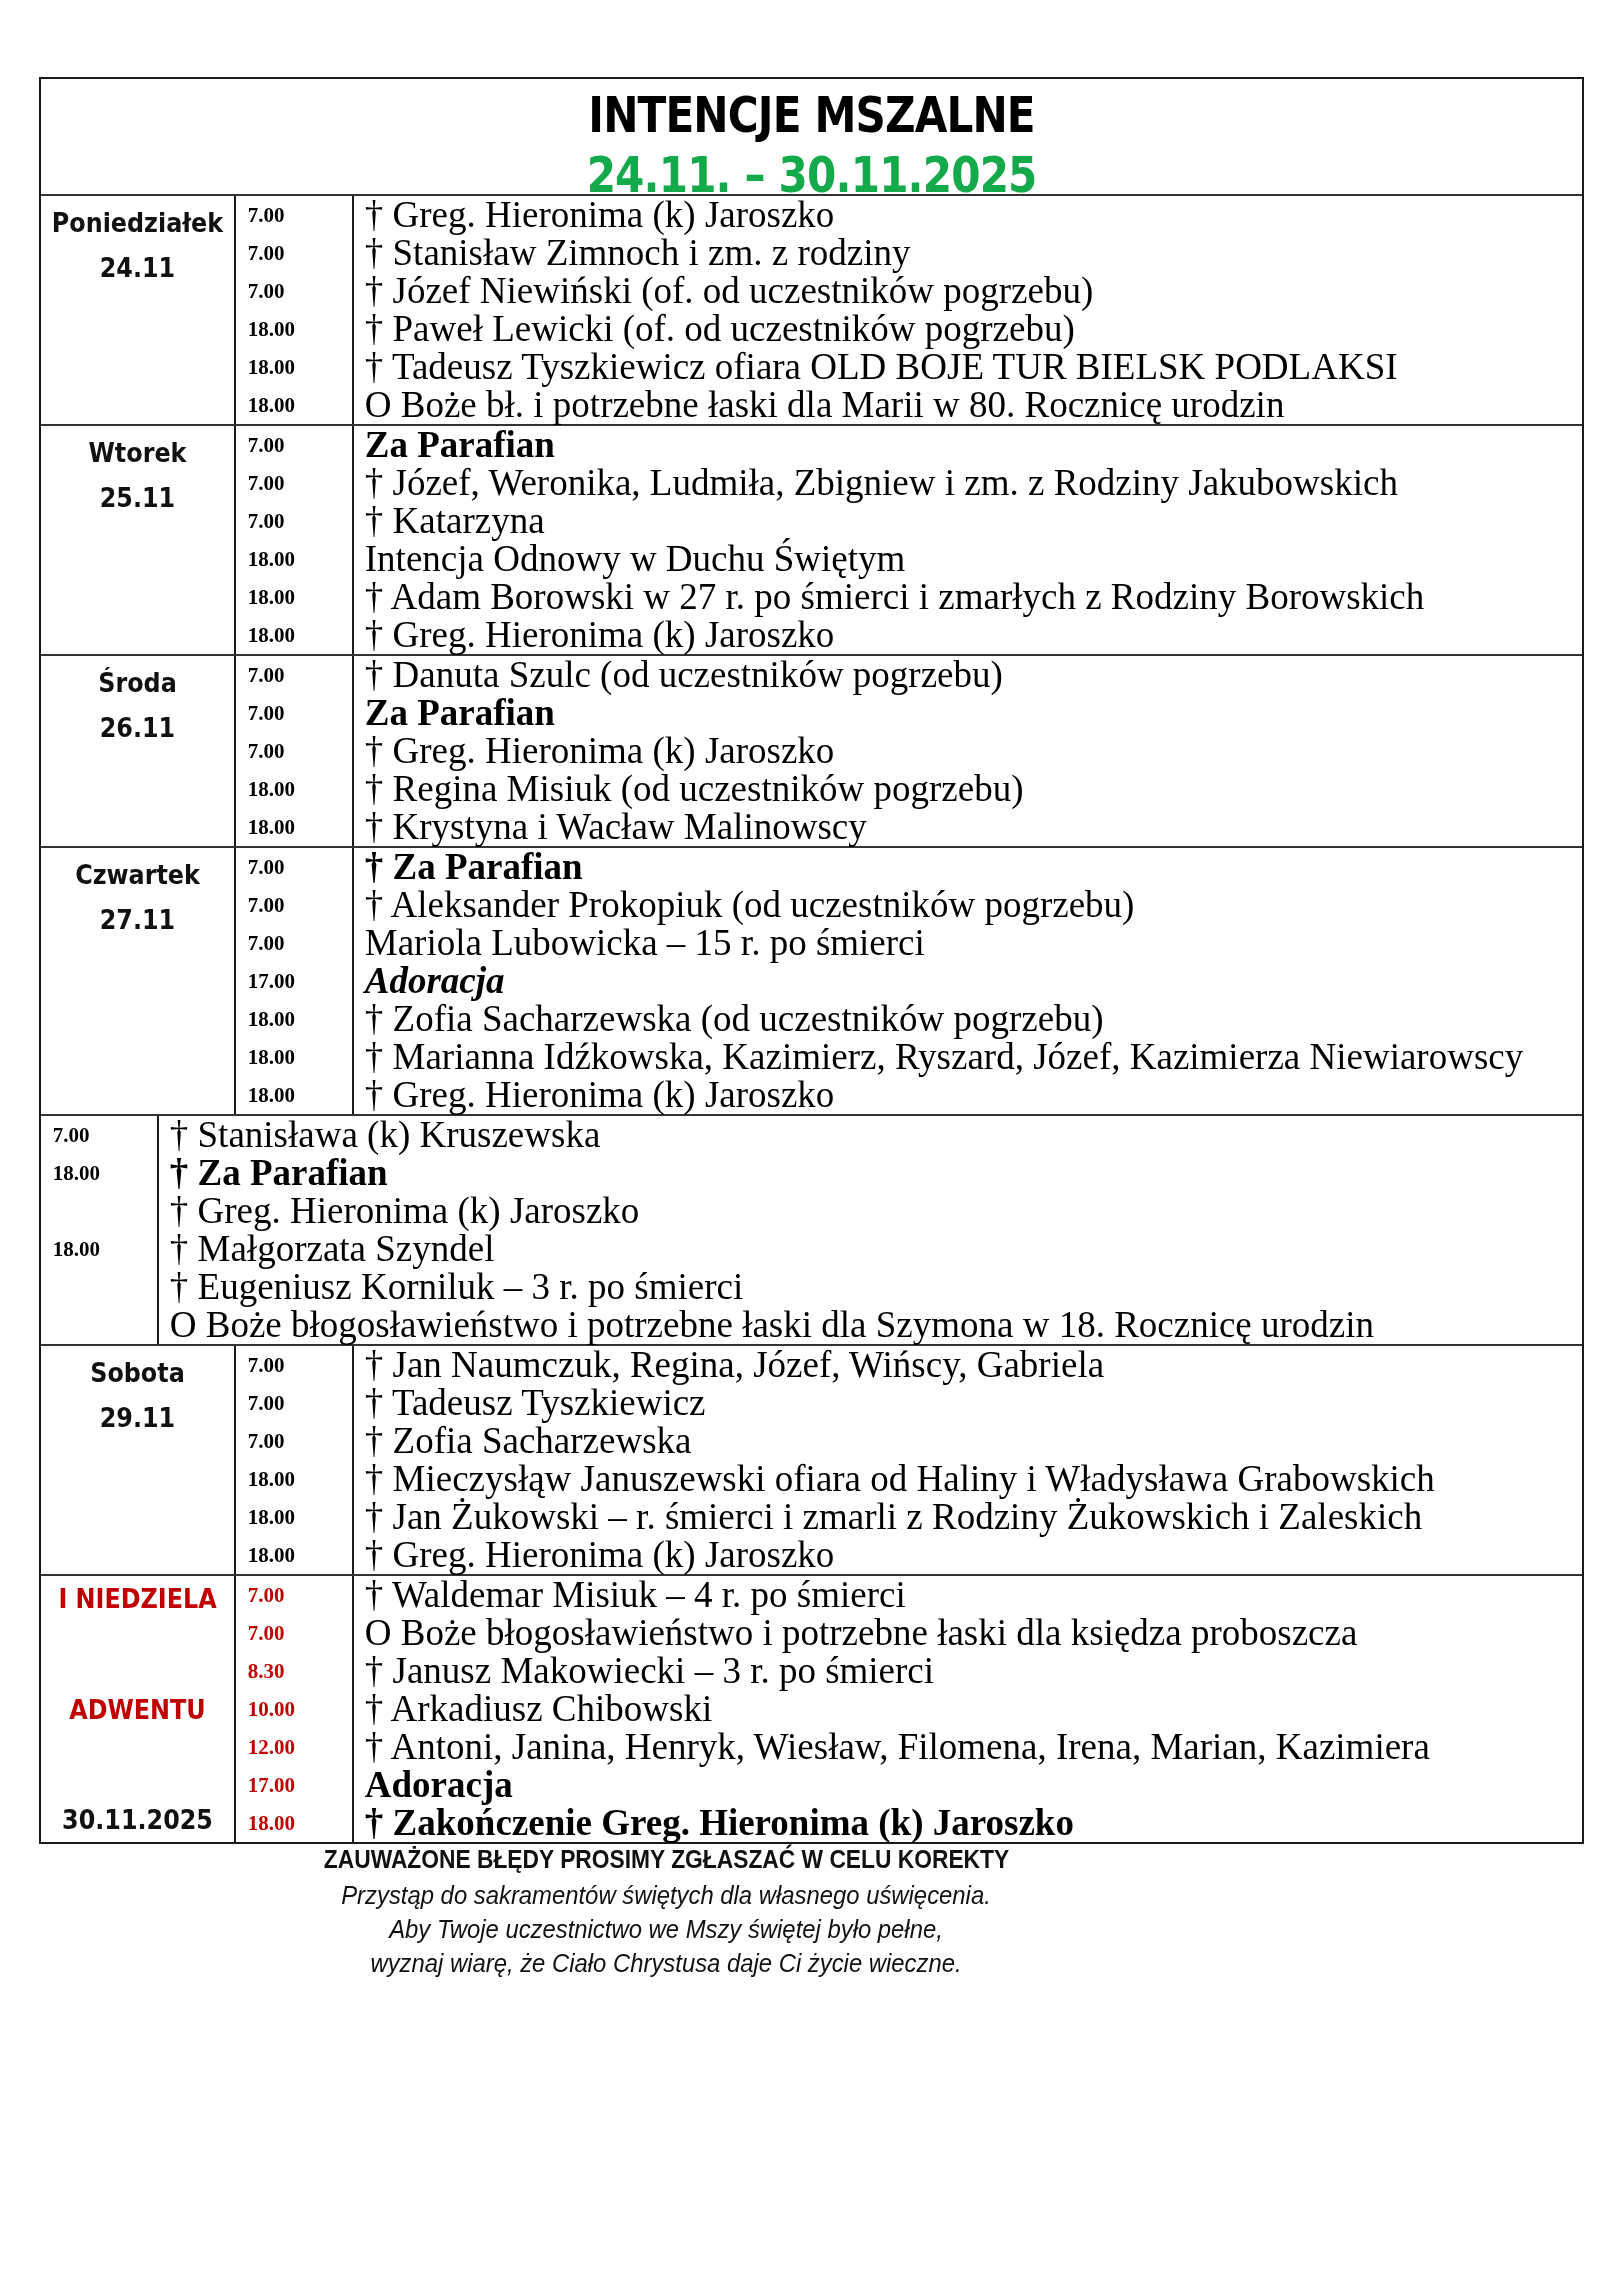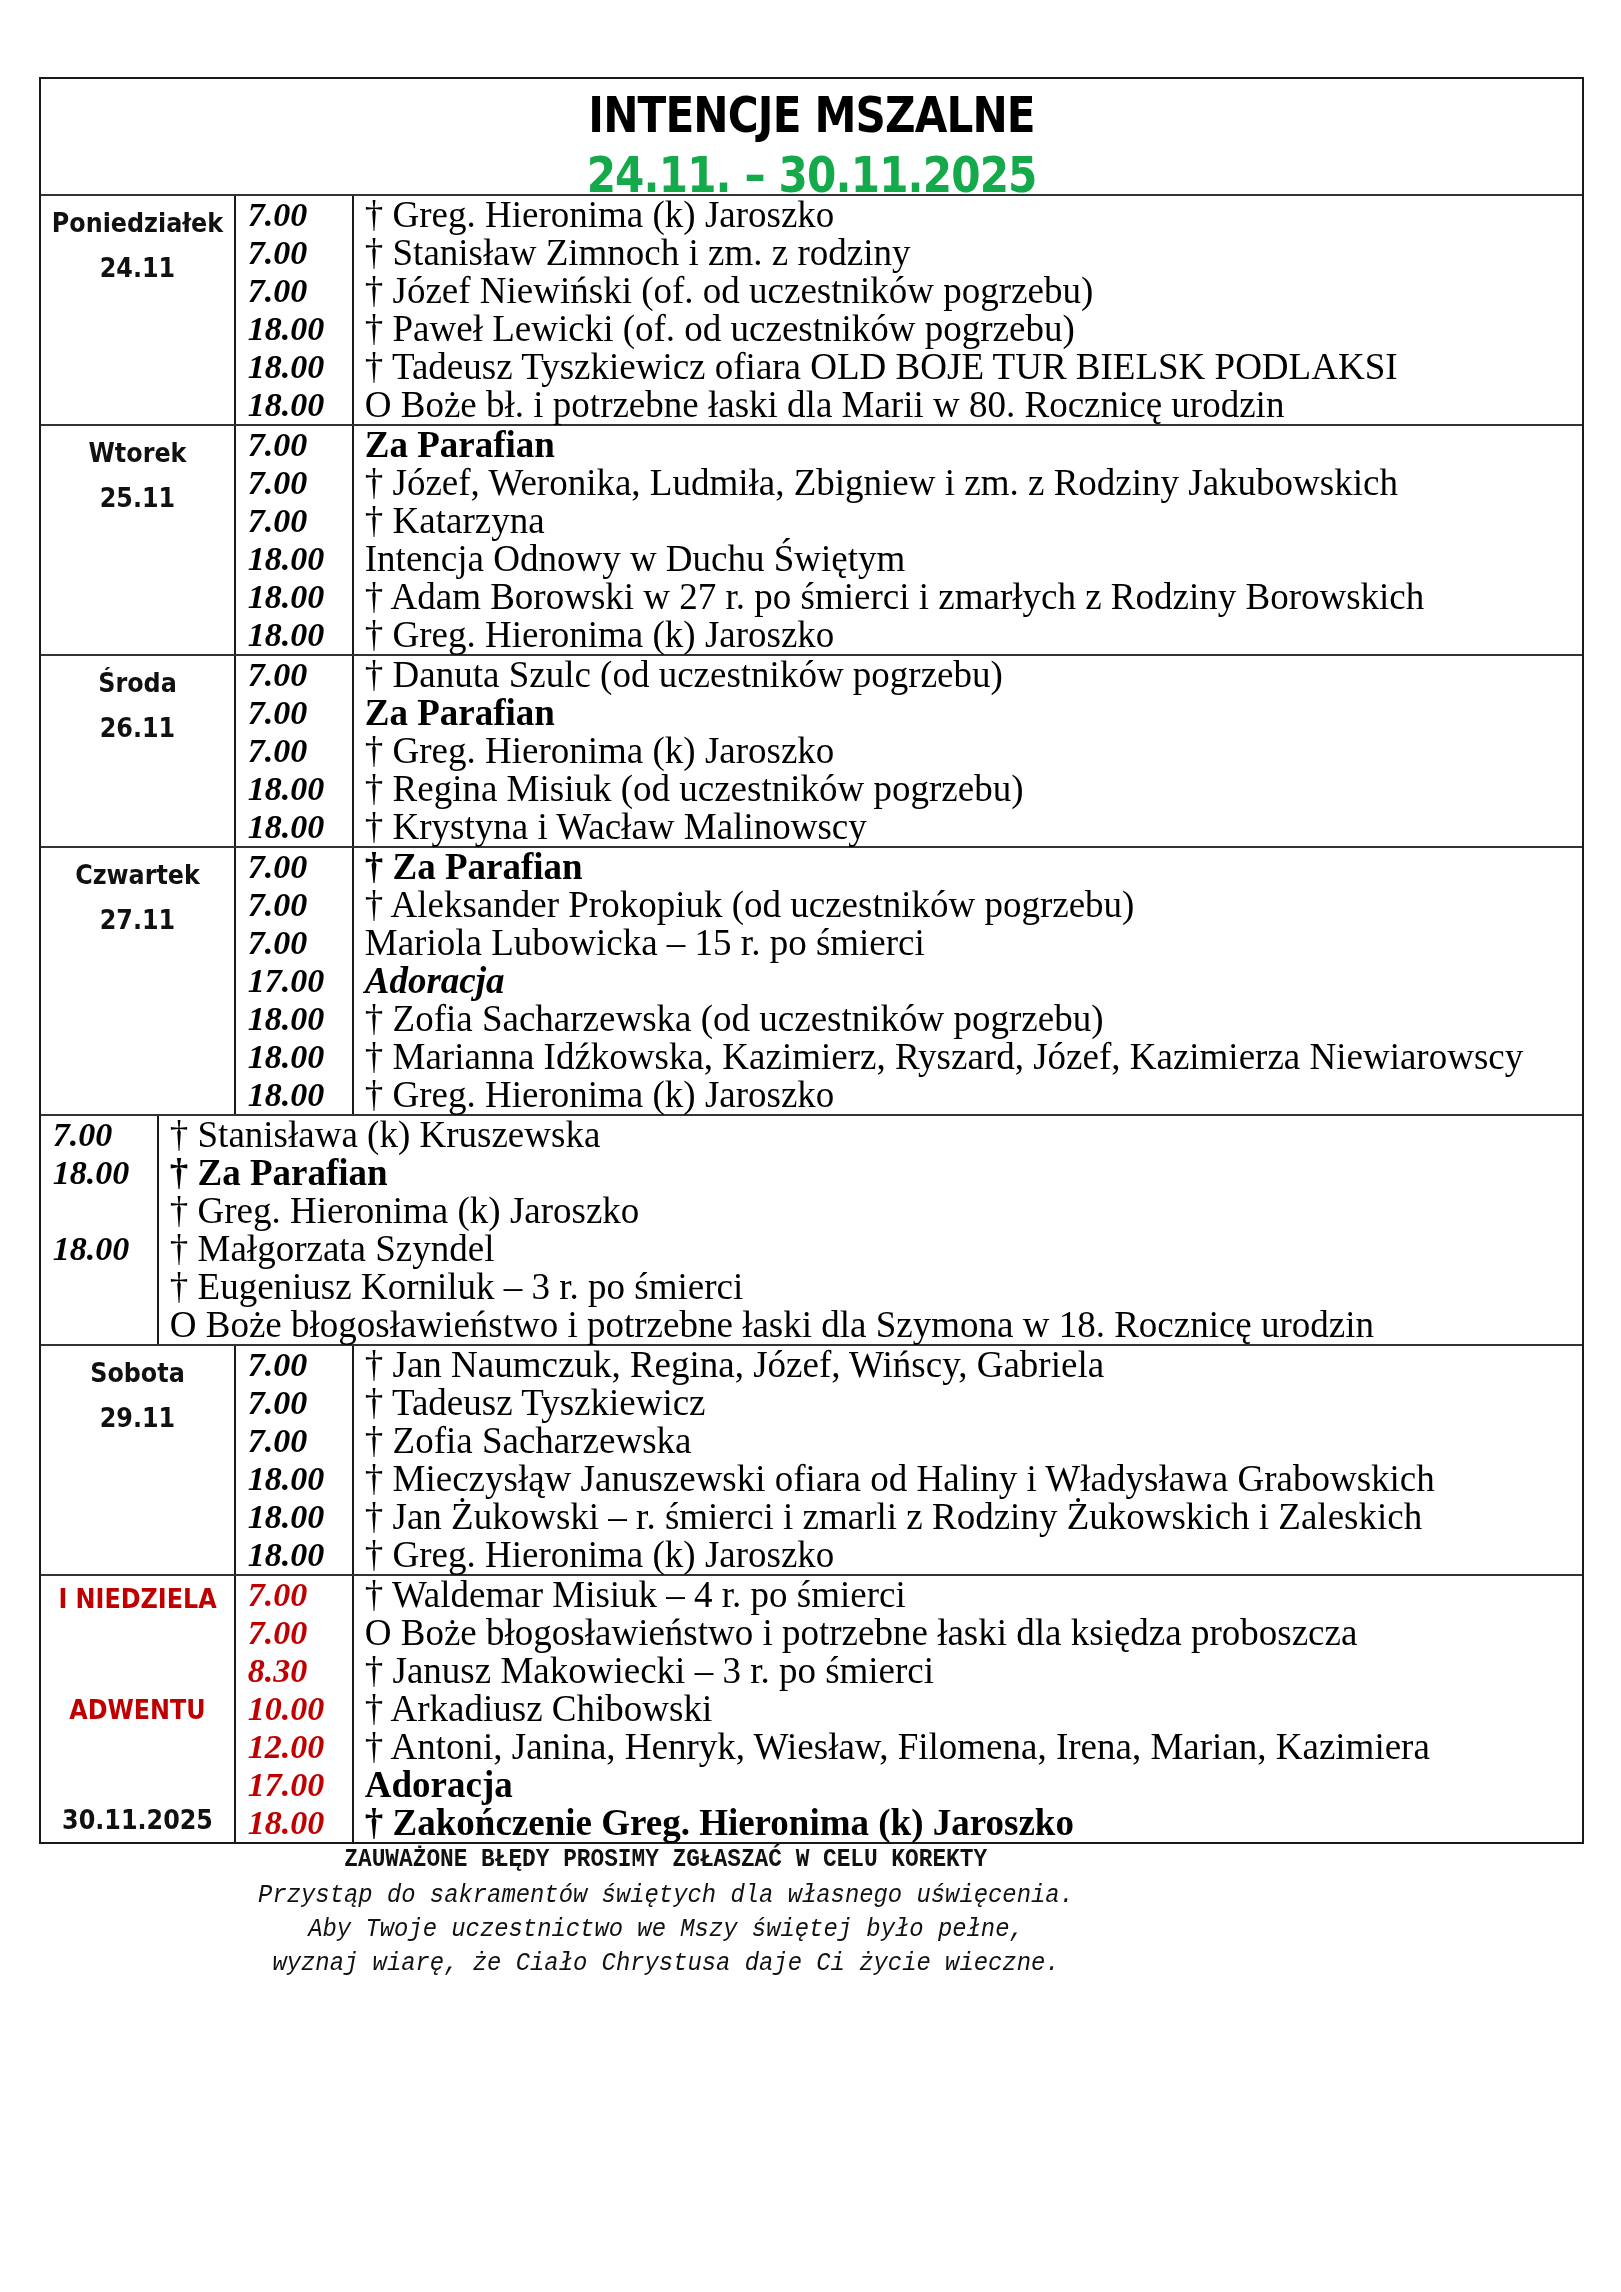--- a/index.html
+++ b/index.html
@@ -35,31 +35,31 @@
   .daycol.center { display: flex; flex-direction: column; justify-content: space-between; padding-top: 0; gap: 10px; }
   .daycol.center .dn { line-height: 45px; }
   .daycol .red { color: #c00000; }
   .timecol {
     width: 118px; border-right: 2px solid #1a1a1a; box-sizing: border-box;
     padding-left: 11.8px;
   }
   .intcol { flex: 1; padding-left: 10.8px; }
   .row { height: 38px; line-height: 38px; white-space: nowrap; }
   .time {
-    font-family: "Liberation Serif", serif; font-weight: bold; font-size: 34px; color: #000; font-style: italic;
+    font-family: "Liberation Serif", serif; font-weight: bold; font-size: 21px; color: #000;
   }
   .time.red { color: #c00000; }
   .intent {
     font-family: "Liberation Serif", serif; font-size: 37px; color: #000;
   }
   .intent.bold { font-weight: bold; }
   .intent.bolditalic { font-weight: bold; font-style: italic; }
   .footer {
     position: absolute; left: 0; width: 1332px; top: 1841px; text-align: center;
-    font-family: Liberation Mono, monospace; color: #111;
+    font-family: Liberation Sans, sans-serif; color: #111;
   }
   .footer .warn {
     font-weight: bold; font-size: 26.5px; line-height: 37px;
     display: inline-block; transform: scaleX(0.86);
   }
   .footer .line {
     font-style: italic; font-size: 26.5px; line-height: 34px;
     display: block; transform: scaleX(0.9);
   }
 </style>

